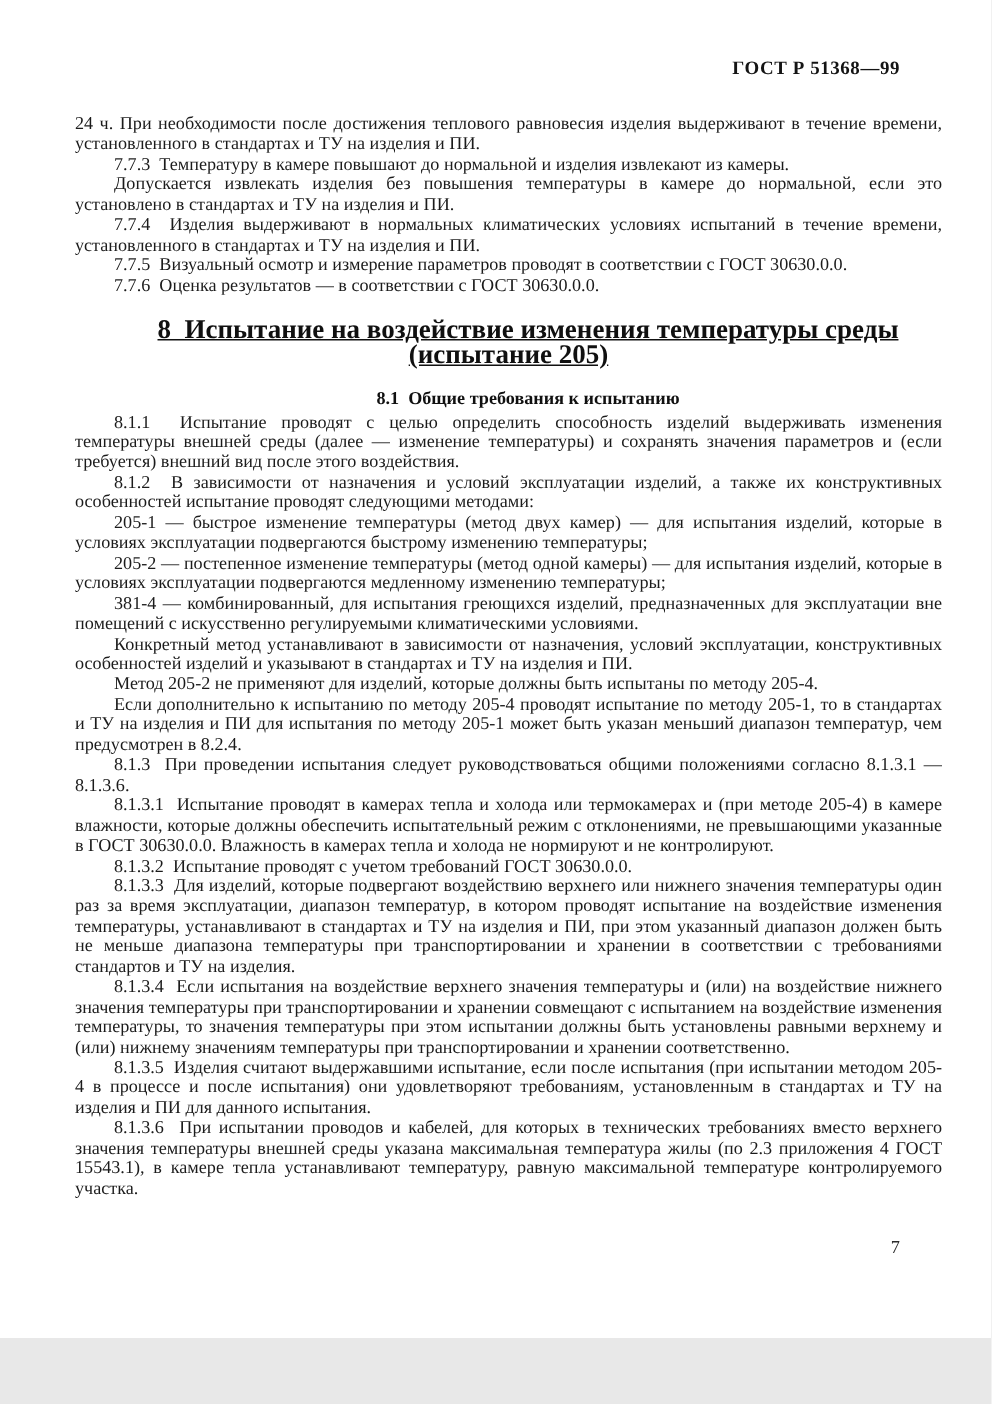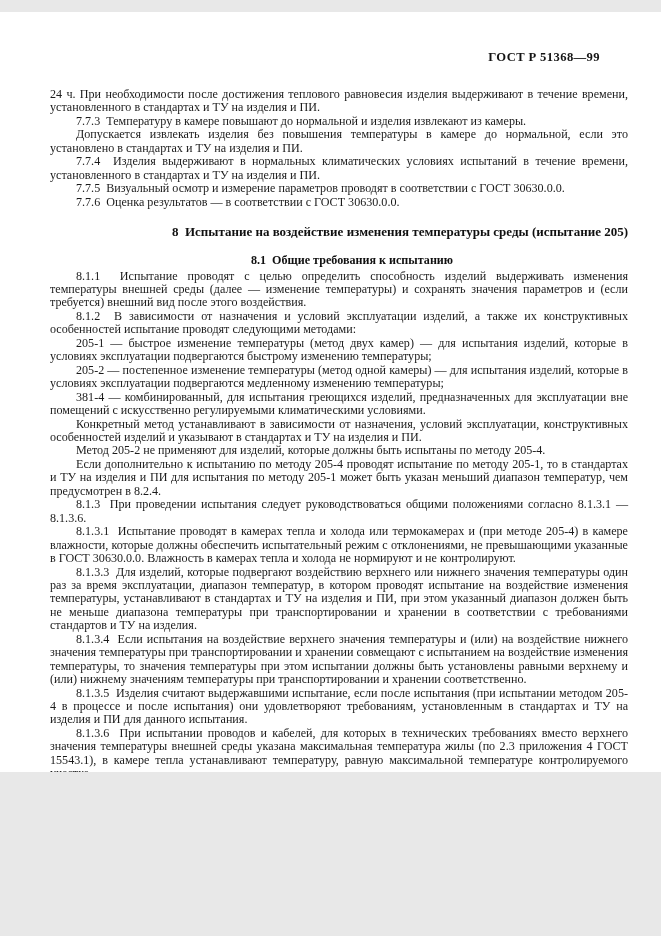--- a/index.html
+++ b/index.html
@@ -3,26 +3,26 @@
 <meta charset="utf-8">
 <style>
   html, body {
     margin: 0;
     padding: 0;
     background: #e8e8e8;
   }
   .page {
     position: relative;
     width: 661px;
-    height: 760px;
+    height: 892px;
     background: #ffffff;
     color: #1b1b1b;
     font-family: "Liberation Serif", "DejaVu Serif", serif;
     overflow: hidden;
-    margin: 12px auto;
+    margin: 0 auto;
   }
   .doc-header {
     position: absolute;
     top: 38px;
     left: 62px;
     width: 538px;
     text-align: right;
     font-weight: bold;
     font-size: 12.6px;
     letter-spacing: 0.4px;
@@ -38,27 +38,28 @@
     text-align: justify;
   }
   .content p {
     margin: 0;
     text-indent: 26px;
   }
   .content p.no-indent {
     text-indent: 0;
   }
   .sec-title {
-    font-size: 13px;
+    font-size: 18px;
     font-weight: bold;
     line-height: 17px;
     margin: 14px 0 14px 0;
     text-indent: 26px;
-    text-align: right;
+    text-align: center;
     color: #101010;
+    text-decoration: underline;
   }
   .sub-title {
     font-size: 12.1px;
     font-weight: bold;
     line-height: 13.45px;
     margin: 0 0 2px 0;
     text-indent: 26px;
     text-align: center;
     color: #101010;
   }
@@ -94,20 +95,21 @@
     <p>8.1.1&nbsp; Испытание проводят с целью определить способность изделий выдерживать изменения температуры внешней среды (далее — изменение температуры) и сохранять значения параметров и (если требуется) внешний вид после этого воздействия.</p>
     <p>8.1.2&nbsp; В зависимости от назначения и условий эксплуатации изделий, а также их конструктивных особенностей испытание проводят следующими методами:</p>
     <p>205-1 — быстрое изменение температуры (метод двух камер) — для испытания изделий, которые в условиях эксплуатации подвергаются быстрому изменению температуры;</p>
     <p>205-2 — постепенное изменение температуры (метод одной камеры) — для испытания изделий, которые в условиях эксплуатации подвергаются медленному изменению температуры;</p>
     <p>381-4 — комбинированный, для испытания греющихся изделий, предназначенных для эксплуатации вне помещений с искусственно регулируемыми климатическими условиями.</p>
     <p>Конкретный метод устанавливают в зависимости от назначения, условий эксплуатации, конструктивных особенностей изделий и указывают в стандартах и ТУ на изделия и ПИ.</p>
     <p>Метод 205-2 не применяют для изделий, которые должны быть испытаны по методу 205-4.</p>
     <p>Если дополнительно к испытанию по методу 205-4 проводят испытание по методу 205-1, то в стандартах и ТУ на изделия и ПИ для испытания по методу 205-1 может быть указан меньший диапазон температур, чем предусмотрен в 8.2.4.</p>
     <p>8.1.3&nbsp; При проведении испытания следует руководствоваться общими положениями согласно 8.1.3.1 — 8.1.3.6.</p>
     <p>8.1.3.1&nbsp; Испытание проводят в камерах тепла и холода или термокамерах и (при методе 205-4) в камере влажности, которые должны обеспечить испытательный режим с отклонениями, не превышающими указанные в ГОСТ 30630.0.0. Влажность в камерах тепла и холода не нормируют и не контролируют.</p>
+    <p>8.1.3.2&nbsp; Испытание проводят с учетом требований ГОСТ 30630.0.0.</p>
     <p>8.1.3.3&nbsp; Для изделий, которые подвергают воздействию верхнего или нижнего значения температуры один раз за время эксплуатации, диапазон температур, в котором проводят испытание на воздействие изменения температуры, устанавливают в стандартах и ТУ на изделия и ПИ, при этом указанный диапазон должен быть не меньше диапазона температуры при транспортировании и хранении в соответствии с требованиями стандартов и ТУ на изделия.</p>
     <p>8.1.3.4&nbsp; Если испытания на воздействие верхнего значения температуры и (или) на воздействие нижнего значения температуры при транспортировании и хранении совмещают с испытанием на воздействие изменения температуры, то значения температуры при этом испытании должны быть установлены равными верхнему и (или) нижнему значениям температуры при транспортировании и хранении соответственно.</p>
     <p>8.1.3.5&nbsp; Изделия считают выдержавшими испытание, если после испытания (при испытании методом 205-4 в процессе и после испытания) они удовлетворяют требованиям, установленным в стандартах и ТУ на изделия и ПИ для данного испытания.</p>
     <p>8.1.3.6&nbsp; При испытании проводов и кабелей, для которых в технических требованиях вместо верхнего значения температуры внешней среды указана максимальная температура жилы (по 2.3 приложения 4 ГОСТ 15543.1), в камере тепла устанавливают температуру, равную максимальной температуре контролируемого участка.</p>
   </div>
 
   <div class="page-num">7</div>
 
 </div>
 

